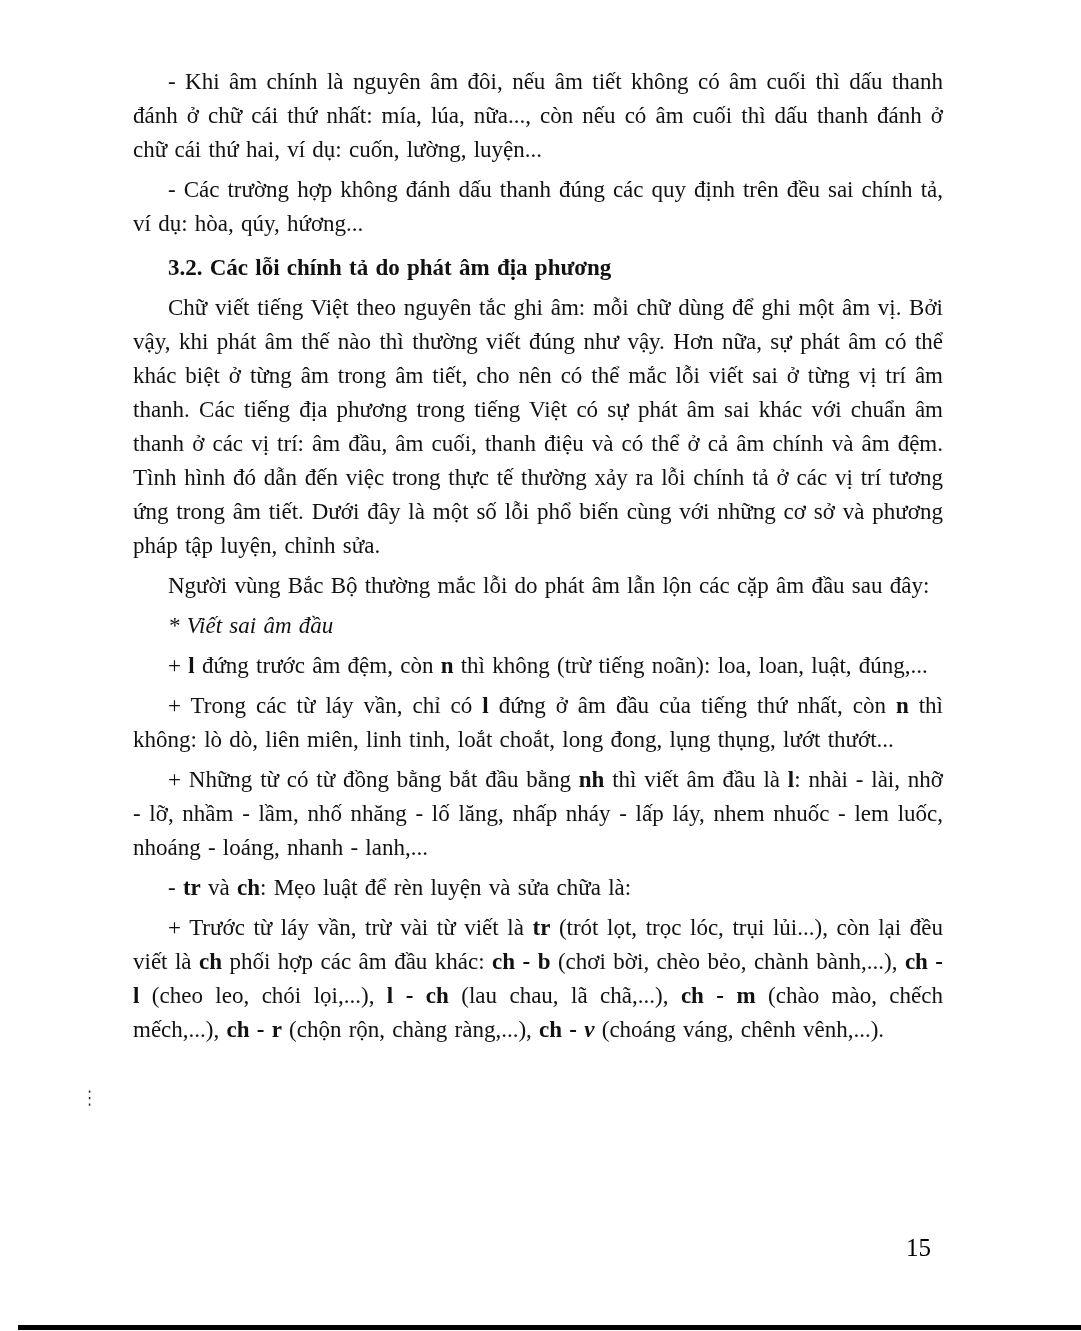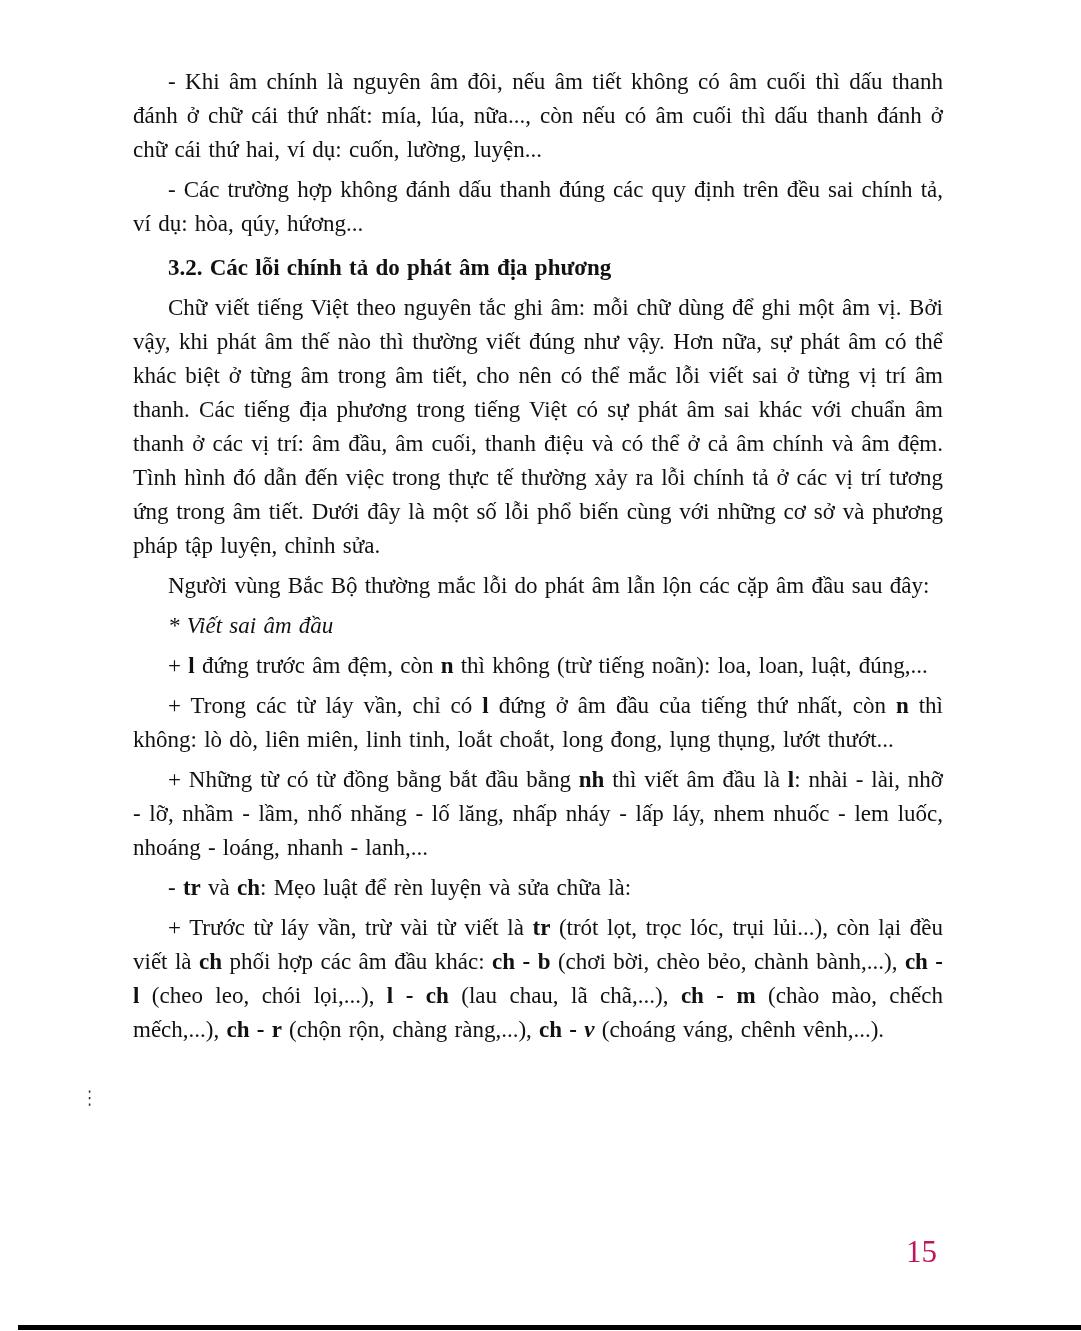--- a/index.html
+++ b/index.html
@@ -27,22 +27,22 @@
   .para { text-indent: 35px; margin-top: 6px; }
   .para:first-child { margin-top: 0; }
   .para.heading { font-weight: bold; margin-top: 10px; }
   .para.italic-sub { font-style: italic; }
   .b { font-weight: bold; }
   .i { font-style: italic; }
   .page-number {
     position: absolute;
     left: 906px;
     top: 1234px;
-    font-size: 31px;
-    color: #be185d;
+    font-size: 25px;
+    color: #000000;
   }
   .margin-mark {
     position: absolute;
     left: 80px;
     top: 1088px;
     font-size: 19px;
     line-height: 19px;
     color: #2a2a2a;
     transform: scaleX(0.8);
   }

